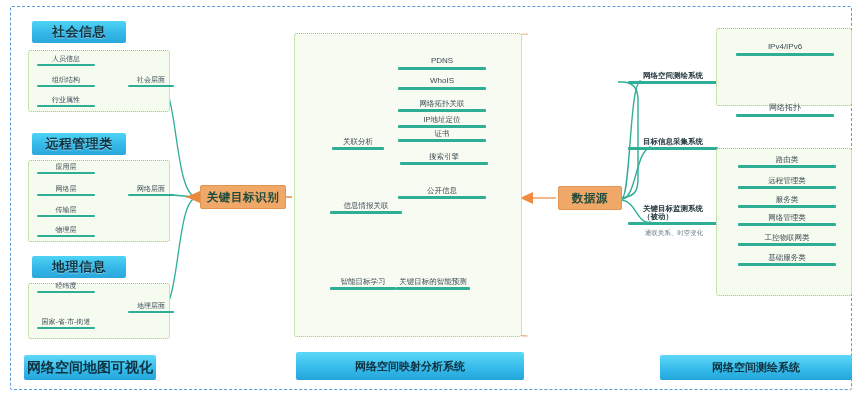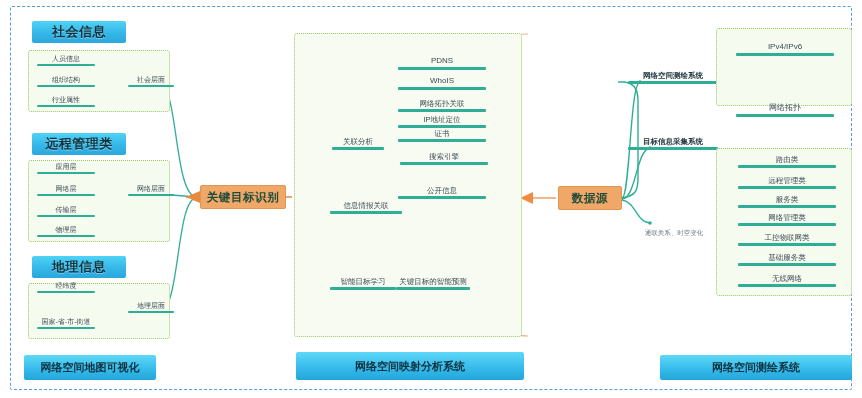--- a/index.html
+++ b/index.html
@@ -346,20 +346,25 @@
   <div class="leaf" style="left:736px;top:102px;width:98px;height:15px;">
     <span class="txt" style="font-size:8px;">网络拓扑</span>
     <span class="bar"></span>
   </div>
 
   <div class="leaf strong" style="left:628px;top:135px;width:90px;height:15px;">
     <span class="txt" style="font-size:7.5px;">目标信息采集系统</span>
     <span class="bar"></span>
   </div>
 
+  <div class="leaf strong" style="left:628px;top:200px;width:90px;height:25px;">
+    <span class="txt" style="font-size:7.5px;">关键目标监测系统
+（被动）</span>
+    <span class="bar"></span>
+  </div>
   <div class="sublabel" style="left:626px;top:229px;width:96px;font-size:6.5px;">通联关系、时空变化</div>
 
   <div class="group-box" style="left:716px;top:148px;width:136px;height:148px;"></div>
   <div class="leaf" style="left:738px;top:153px;width:98px;height:15px;">
     <span class="txt" style="font-size:7.5px;">路由类</span>
     <span class="bar"></span>
   </div>
   <div class="leaf" style="left:738px;top:174px;width:98px;height:15px;">
     <span class="txt" style="font-size:7.5px;">远程管理类</span>
     <span class="bar"></span>
@@ -373,22 +378,18 @@
     <span class="bar"></span>
   </div>
   <div class="leaf" style="left:738px;top:231px;width:98px;height:15px;">
     <span class="txt" style="font-size:7.5px;">工控物联网类</span>
     <span class="bar"></span>
   </div>
   <div class="leaf" style="left:738px;top:251px;width:98px;height:15px;">
     <span class="txt" style="font-size:7.5px;">基础服务类</span>
     <span class="bar"></span>
   </div>
-  <div class="leaf" style="left:738px;top:272px;width:98px;height:15px;">
-    <span class="txt" style="font-size:7.5px;">无线网络</span>
-    <span class="bar"></span>
-  </div>
-
-  <div class="bottom-chip" style="left:24px;top:355px;width:132px;height:25px;font-size:11px;">网络空间地图可视化</div>
+
+  <div class="bottom-chip" style="left:24px;top:355px;width:132px;height:25px;font-size:14px;">网络空间地图可视化</div>
   <div class="bottom-chip" style="left:296px;top:352px;width:228px;height:28px;font-size:11px;">网络空间映射分析系统</div>
   <div class="bottom-chip" style="left:660px;top:355px;width:192px;height:25px;font-size:11px;">网络空间测绘系统</div>
 
 </div>
 
 </body></html>

